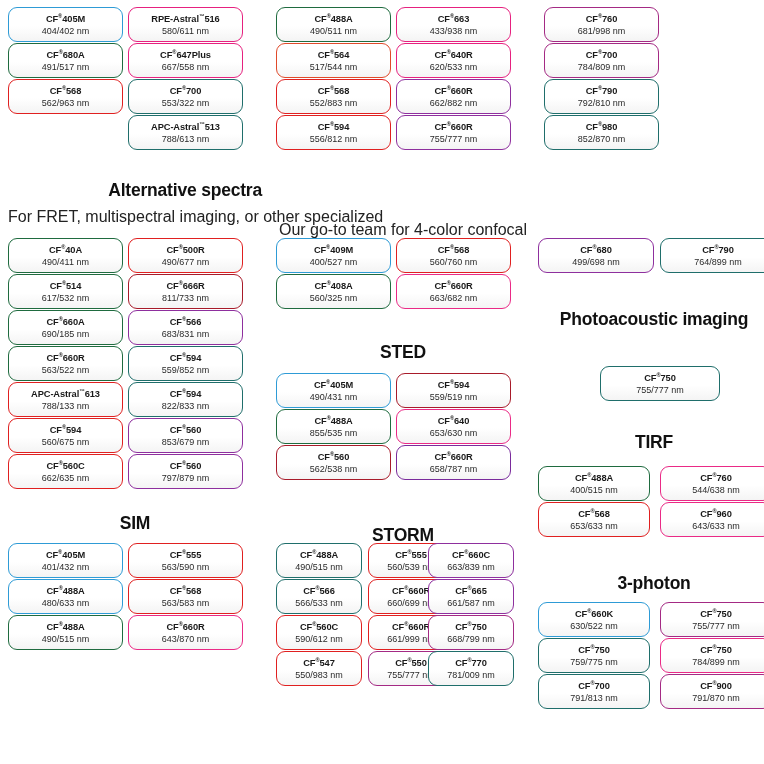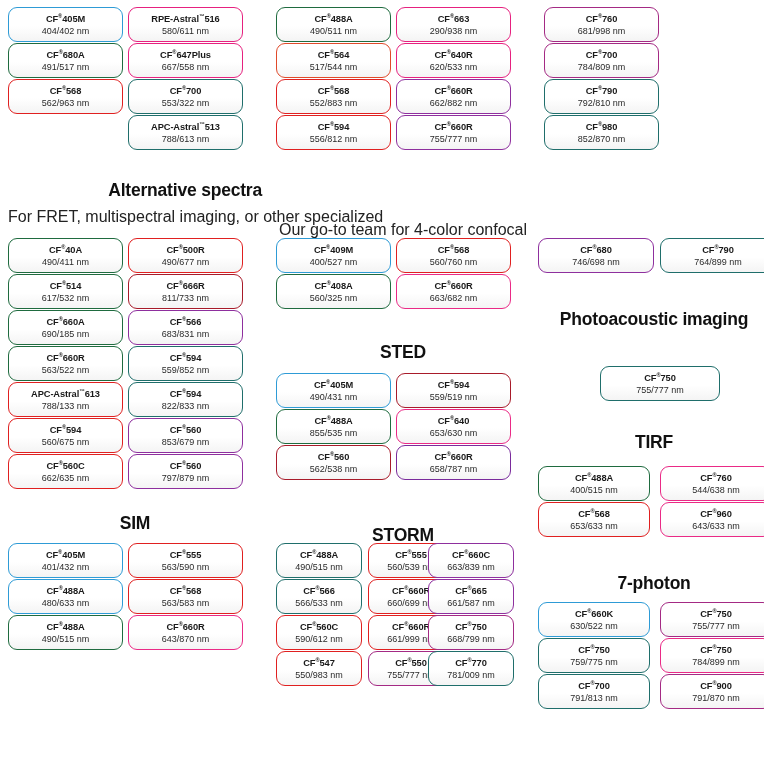--- a/index.html
+++ b/index.html
@@ -112,21 +112,21 @@
     <div class="chip" style="left: 276px; top: 79px; width: 115px; height: 35px; border-color: rgb(224, 32, 32);">
       <div class="nm">CF<sup>®</sup>568</div>
       <div class="wl">552/883 nm</div>
     </div>
     <div class="chip" style="left: 276px; top: 115px; width: 115px; height: 35px; border-color: rgb(224, 32, 32);">
       <div class="nm">CF<sup>®</sup>594</div>
       <div class="wl">556/812 nm</div>
     </div>
     <div class="chip" style="left: 396px; top: 7px; width: 115px; height: 35px; border-color: rgb(230, 33, 127);">
       <div class="nm">CF<sup>®</sup>663</div>
-      <div class="wl">290/938 nm</div>
+      <div class="wl">433/938 nm</div>
     </div>
     <div class="chip" style="left: 396px; top: 43px; width: 115px; height: 35px; border-color: rgb(230, 33, 127);">
       <div class="nm">CF<sup>®</sup>640R</div>
       <div class="wl">620/533 nm</div>
     </div>
     <div class="chip" style="left: 396px; top: 79px; width: 115px; height: 35px; border-color: rgb(142, 47, 158);">
       <div class="nm">CF<sup>®</sup>660R</div>
       <div class="wl">662/882 nm</div>
     </div>
     <div class="chip" style="left: 396px; top: 115px; width: 115px; height: 35px; border-color: rgb(142, 47, 158);">
@@ -318,21 +318,21 @@
     <div class="chip" style="left: 428px; top: 615px; width: 86px; height: 35px; border-color: rgb(164, 42, 132);">
       <div class="nm">CF<sup>®</sup>750</div>
       <div class="wl">668/799 nm</div>
     </div>
     <div class="chip" style="left: 428px; top: 651px; width: 86px; height: 35px; border-color: rgb(31, 110, 107);">
       <div class="nm">CF<sup>®</sup>770</div>
       <div class="wl">781/009 nm</div>
     </div>
     <div class="chip" style="left: 538px; top: 238px; width: 116px; height: 35px; border-color: rgb(142, 47, 158);">
       <div class="nm">CF<sup>®</sup>680</div>
-      <div class="wl">746/698 nm</div>
+      <div class="wl">499/698 nm</div>
     </div>
     <div class="chip" style="left: 660px; top: 238px; width: 116px; height: 35px; border-color: rgb(31, 110, 107);">
       <div class="nm">CF<sup>®</sup>790</div>
       <div class="wl">764/899 nm</div>
     </div>
     <div class="sec-title two-line" style="left: 544px; top: 310px; width: 220px;">Photoacoustic imaging</div>
     <div class="chip" style="left: 600px; top: 366px; width: 120px; height: 35px; border-color: rgb(31, 110, 107);">
       <div class="nm">CF<sup>®</sup>750</div>
       <div class="wl">755/777 nm</div>
     </div>
@@ -346,21 +346,21 @@
       <div class="wl">653/633 nm</div>
     </div>
     <div class="chip" style="left: 660px; top: 466px; width: 112px; height: 35px; border-color: rgb(234, 42, 134);">
       <div class="nm">CF<sup>®</sup>760</div>
       <div class="wl">544/638 nm</div>
     </div>
     <div class="chip" style="left: 660px; top: 502px; width: 112px; height: 35px; border-color: rgb(234, 42, 134);">
       <div class="nm">CF<sup>®</sup>960</div>
       <div class="wl">643/633 nm</div>
     </div>
-    <div class="sec-title" style="left: 544px; top: 573px; width: 220px;">7-photon</div>
+    <div class="sec-title" style="left: 544px; top: 573px; width: 220px;">3-photon</div>
     <div class="chip" style="left: 538px; top: 602px; width: 112px; height: 35px; border-color: rgb(46, 155, 214);">
       <div class="nm">CF<sup>®</sup>660K</div>
       <div class="wl">630/522 nm</div>
     </div>
     <div class="chip" style="left: 538px; top: 638px; width: 112px; height: 35px; border-color: rgb(31, 110, 107);">
       <div class="nm">CF<sup>®</sup>750</div>
       <div class="wl">759/775 nm</div>
     </div>
     <div class="chip" style="left: 538px; top: 674px; width: 112px; height: 35px; border-color: rgb(31, 110, 107);">
       <div class="nm">CF<sup>®</sup>700</div>

